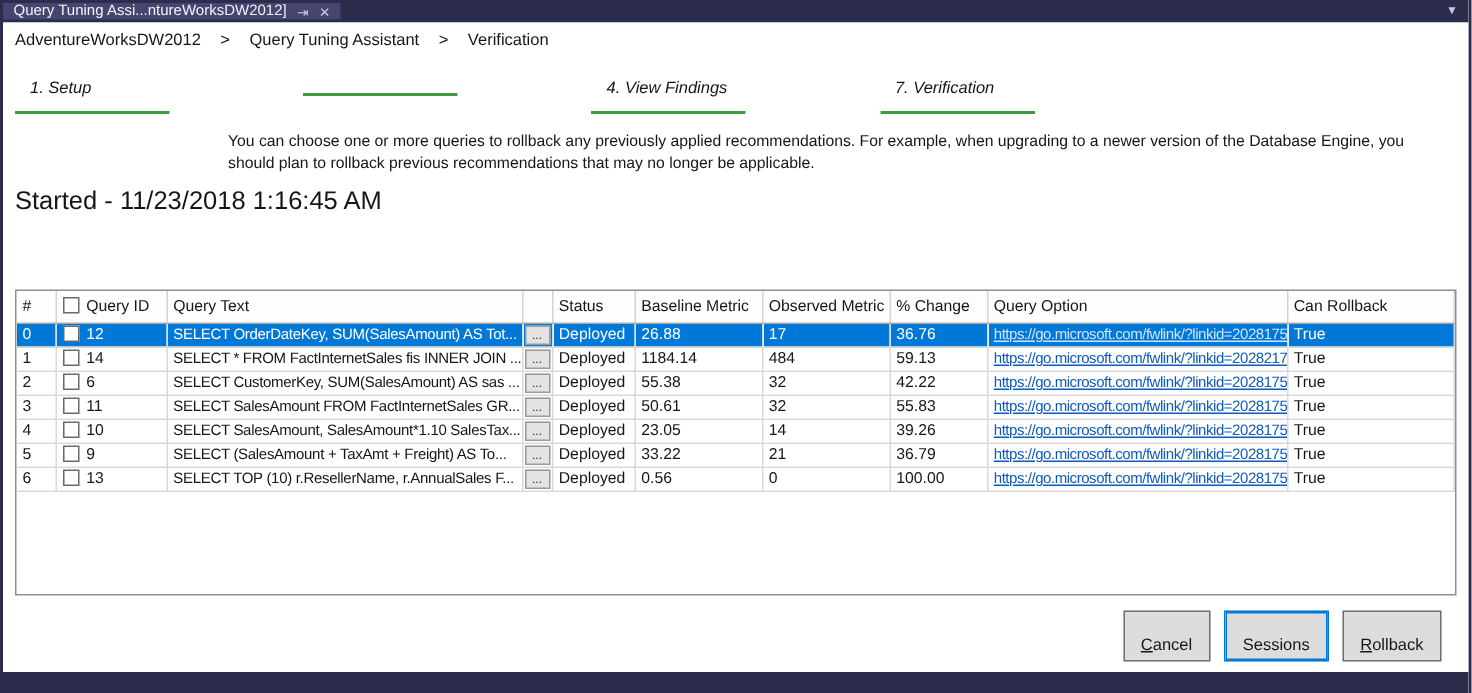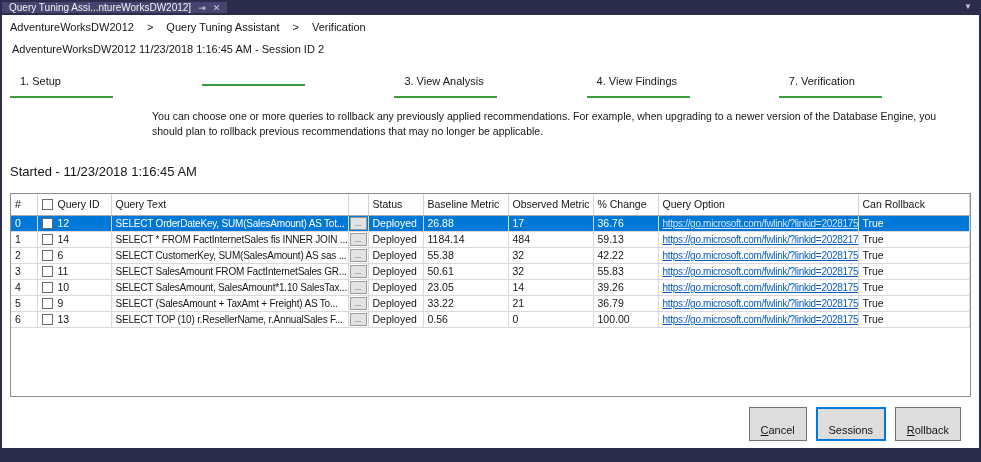--- a/index.html
+++ b/index.html
@@ -14,26 +14,26 @@
   .doc-tab { background:#45456f; color:#f2f2f6; font-size:10px; display:flex; align-items:center;
              padding:0 7px; gap:7px; white-space:nowrap; }
   .tab-icon { font-size:9px; color:#cfcfe0; line-height:10px; }
   .overflow-icon { position:absolute; right:7px; top:3px; color:#c9c9da; font-size:8px; line-height:8px; }
 
   
   .content { position:relative; height:433px; background:#fff; }
   .breadcrumb { padding:6px 8px 0 8px; font-size:11px; color:#161616; display:flex; gap:13px; align-items:center; }
   .session-title { margin:10px 0 0 10px; font-size:11px; color:#161616; }
 
-  .steps { display:grid; grid-template-columns:repeat(5,1fr); margin:20px 8px 0 8px; }
+  .steps { display:grid; grid-template-columns:repeat(5,1fr); margin:20px 8px 0 8px;font-style:italic; }
   .step-label { font-size:11px; color:#161616; margin-left:10px; display:block; }
   .step-line { width:103px; height:2px; background:#3e9b3e; margin-top:9px; }
 
   .description { margin:11px 18px 0 150px; font-size:10.5px; line-height:15px; color:#161616; }
-  .started { margin:25px 0 0 8px; font-size:13px; color:#161616; }
+  .started { margin:7px 0 0 8px; font-size:17px; color:#161616; }
 
   
   .grid-wrap { position:absolute; top:178px; left:8px; right:8px; height:204px;
                border:1px solid #8f8f8f; background:#fff; overflow:hidden; }
   table { border-collapse:collapse; table-layout:fixed; width:100%; font-size:10.5px; color:#161616; }
   th { font-weight:normal; text-align:left; padding:3px 4px; height:21px; background:#fdfdfd;
        border-right:1px solid #d4d4d4; border-bottom:1px solid #ababab; white-space:nowrap; overflow:hidden; }
   td { padding:1px 4px; height:16px; border-right:1px solid #d9d9d9; border-bottom:1px solid #d9d9d9;
        white-space:nowrap; overflow:hidden; background:#fff; }
   tr.selected td { background:#0078d7; color:#fff; }
@@ -71,32 +71,27 @@
   <div class="content">
 
     <div class="breadcrumb">
       <span>AdventureWorksDW2012</span>
       <span class="sep">&gt;</span>
       <span>Query Tuning Assistant</span>
       <span class="sep">&gt;</span>
       <span>Verification</span>
     </div>
 
-    <div class="session-title">AdventureWorksDW2012 11/23/2018 1:16:45 AM - Session ID 2</div>
 
     <div class="steps">
       <div class="step">
         <span class="step-label">1. Setup</span>
         <div class="step-line"></div>
       </div>
       <div class="step">
-        <div class="step-line"></div>
-      </div>
-      <div class="step">
-        <span class="step-label">3. View Analysis</span>
         <div class="step-line"></div>
       </div>
       <div class="step">
         <span class="step-label">4. View Findings</span>
         <div class="step-line"></div>
       </div>
       <div class="step">
         <span class="step-label">7. Verification</span>
         <div class="step-line"></div>
       </div>

